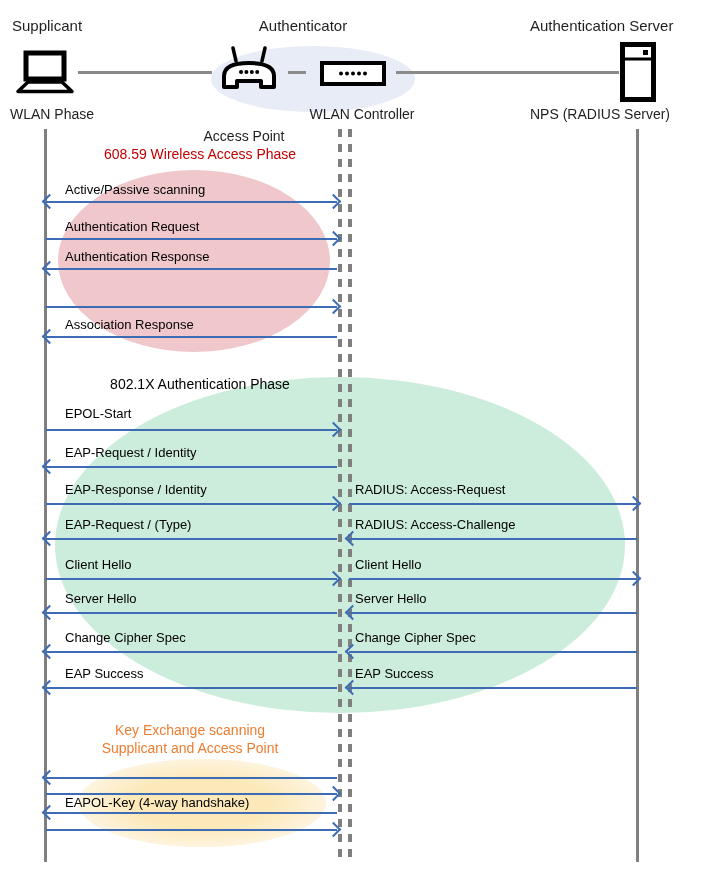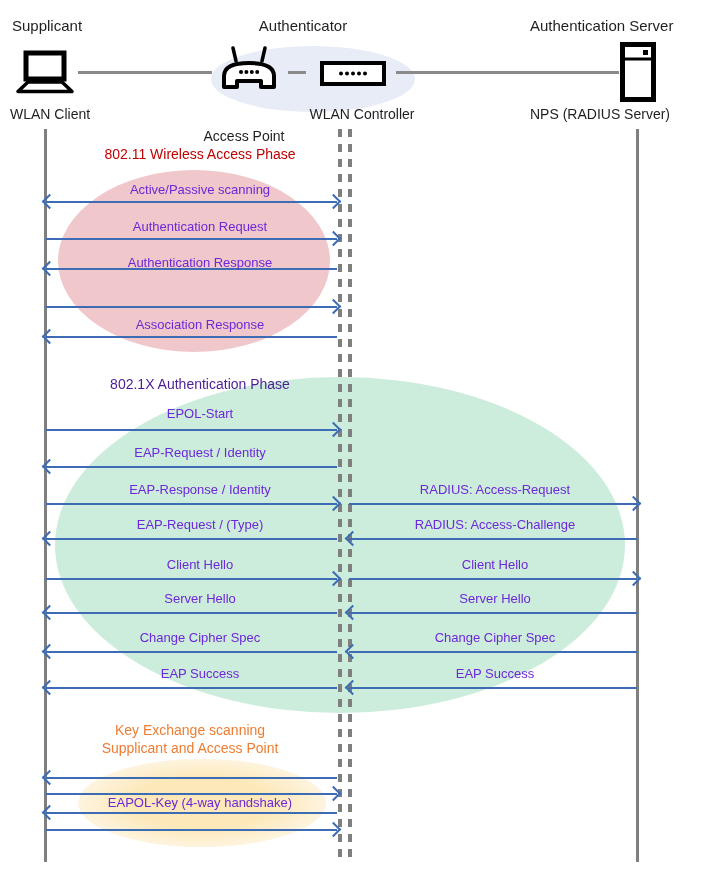--- a/index.html
+++ b/index.html
@@ -3,21 +3,21 @@
 <meta charset="utf-8">
 <style>
   html,body{margin:0;padding:0;background:#fff;}
   .stage{
     position:relative;width:713px;height:875px;background:#fff;overflow:hidden;
     font-family:"Liberation Sans",sans-serif;color:#1f1f1f;
   }
   .txt{position:absolute;white-space:nowrap;}
   .role{font-size:15px;}
   .dev-label{font-size:14px;}
-  .msg-label{position:absolute;font-size:13px;height:18px;line-height:18px;text-align:center;white-space:nowrap;z-index:5;color:#6d28d9;}
+  .msg-label{position:absolute;font-size:13px;height:18px;line-height:18px;text-align:left;white-space:nowrap;z-index:5;color:#000000;}
   .L{left:65px;width:270px;}
   .R{left:355px;width:280px;}
   .phase-title{position:absolute;font-size:14px;height:18px;line-height:18px;text-align:center;white-space:nowrap;z-index:5;}
   .ellipse{position:absolute;border-radius:50%;z-index:0;}
   .lifeline{position:absolute;top:129px;height:733px;z-index:1;}
   .solidline{width:3px;background:#7f7f7f;}
   .dashline{width:4px;background:repeating-linear-gradient(to bottom,#7f7f7f 0 8px,transparent 8px 15px);}
   .connector{position:absolute;top:71px;height:3px;background:#8a8a8a;z-index:1;}
   .icon{position:absolute;z-index:2;}
   .arrow{position:absolute;height:2px;background:#3d6cb4;z-index:3;}
@@ -71,58 +71,58 @@
     </svg>
   </span>
   <span class="icon" style="left:620px;top:42px;">
     <svg width="36" height="60" viewBox="0 0 36 60">
       <rect x="2.5" y="2.5" width="31" height="55" fill="#fff" stroke="#000" stroke-width="5"></rect>
       <line x1="2.5" y1="17" x2="33.5" y2="17" stroke="#000" stroke-width="3"></line>
       <rect x="23" y="8" width="5" height="5" fill="#000"></rect>
     </svg>
   </span>
 
-  <div class="txt dev-label" style="left:10px;top:106px;">WLAN Client</div>
+  <div class="txt dev-label" style="left:10px;top:106px;">WLAN Phase</div>
   <div class="txt dev-label" style="left:200px;top:106px;width:88px;text-align:center;margin-top:22px;">Access Point</div>
   <div class="txt dev-label" style="left:306px;top:106px;width:112px;text-align:center;">WLAN Controller</div>
   <div class="txt dev-label" style="left:530px;top:106px;width:210px;text-align:left;">NPS (RADIUS Server)</div>
 
   <div class="lifeline solidline" style="left:44px;"></div>
   <div class="lifeline dashline" style="left:338px;"></div>
   <div class="lifeline dashline" style="left:348px;"></div>
   <div class="lifeline solidline" style="left:636px;"></div>
 
-  <div class="phase-title" style="left:65px;width:270px;top:145px;color:#C00000;">802.11 Wireless Access Phase</div>
+  <div class="phase-title" style="left:65px;width:270px;top:145px;color:#C00000;">608.59 Wireless Access Phase</div>
 
   <div class="msg-label L" style="top:181px;">Active/Passive scanning</div>
   <div class="arrow" style="left:46px;top:201px;width:291px;">
       <i class="h hl"></i>
       <i class="h hr"></i>
     </div>
 
   <div class="msg-label L" style="top:218px;">Authentication Request</div>
   <div class="arrow" style="left:46px;top:238px;width:291px;">
       <i class="h hr"></i>
     </div>
 
-  <div class="msg-label L" style="top:248px;margin-top:6px;">Authentication Response</div>
+  <div class="msg-label L" style="top:248px;">Authentication Response</div>
   <div class="arrow" style="left:46px;top:268px;width:291px;">
       <i class="h hl"></i>
     </div>
 
   <div class="arrow" style="left:46px;top:306px;width:291px;">
       <i class="h hr"></i>
     </div>
 
   <div class="msg-label L" style="top:316px;">Association Response</div>
   <div class="arrow" style="left:46px;top:336px;width:291px;">
       <i class="h hl"></i>
     </div>
 
-  <div class="phase-title" style="left:65px;width:270px;top:375px;color:#4c1d95;">802.1X Authentication Phase</div>
+  <div class="phase-title" style="left:65px;width:270px;top:375px;color:#000000;">802.1X Authentication Phase</div>
 
   <div class="msg-label L" style="top:405px;">EPOL-Start</div>
   <div class="arrow" style="left:46px;top:429px;width:291px;">
       <i class="h hr"></i>
     </div>
 
   <div class="msg-label L" style="top:444px;">EAP-Request / Identity</div>
   <div class="arrow" style="left:46px;top:466px;width:291px;">
       <i class="h hl"></i>
     </div>

